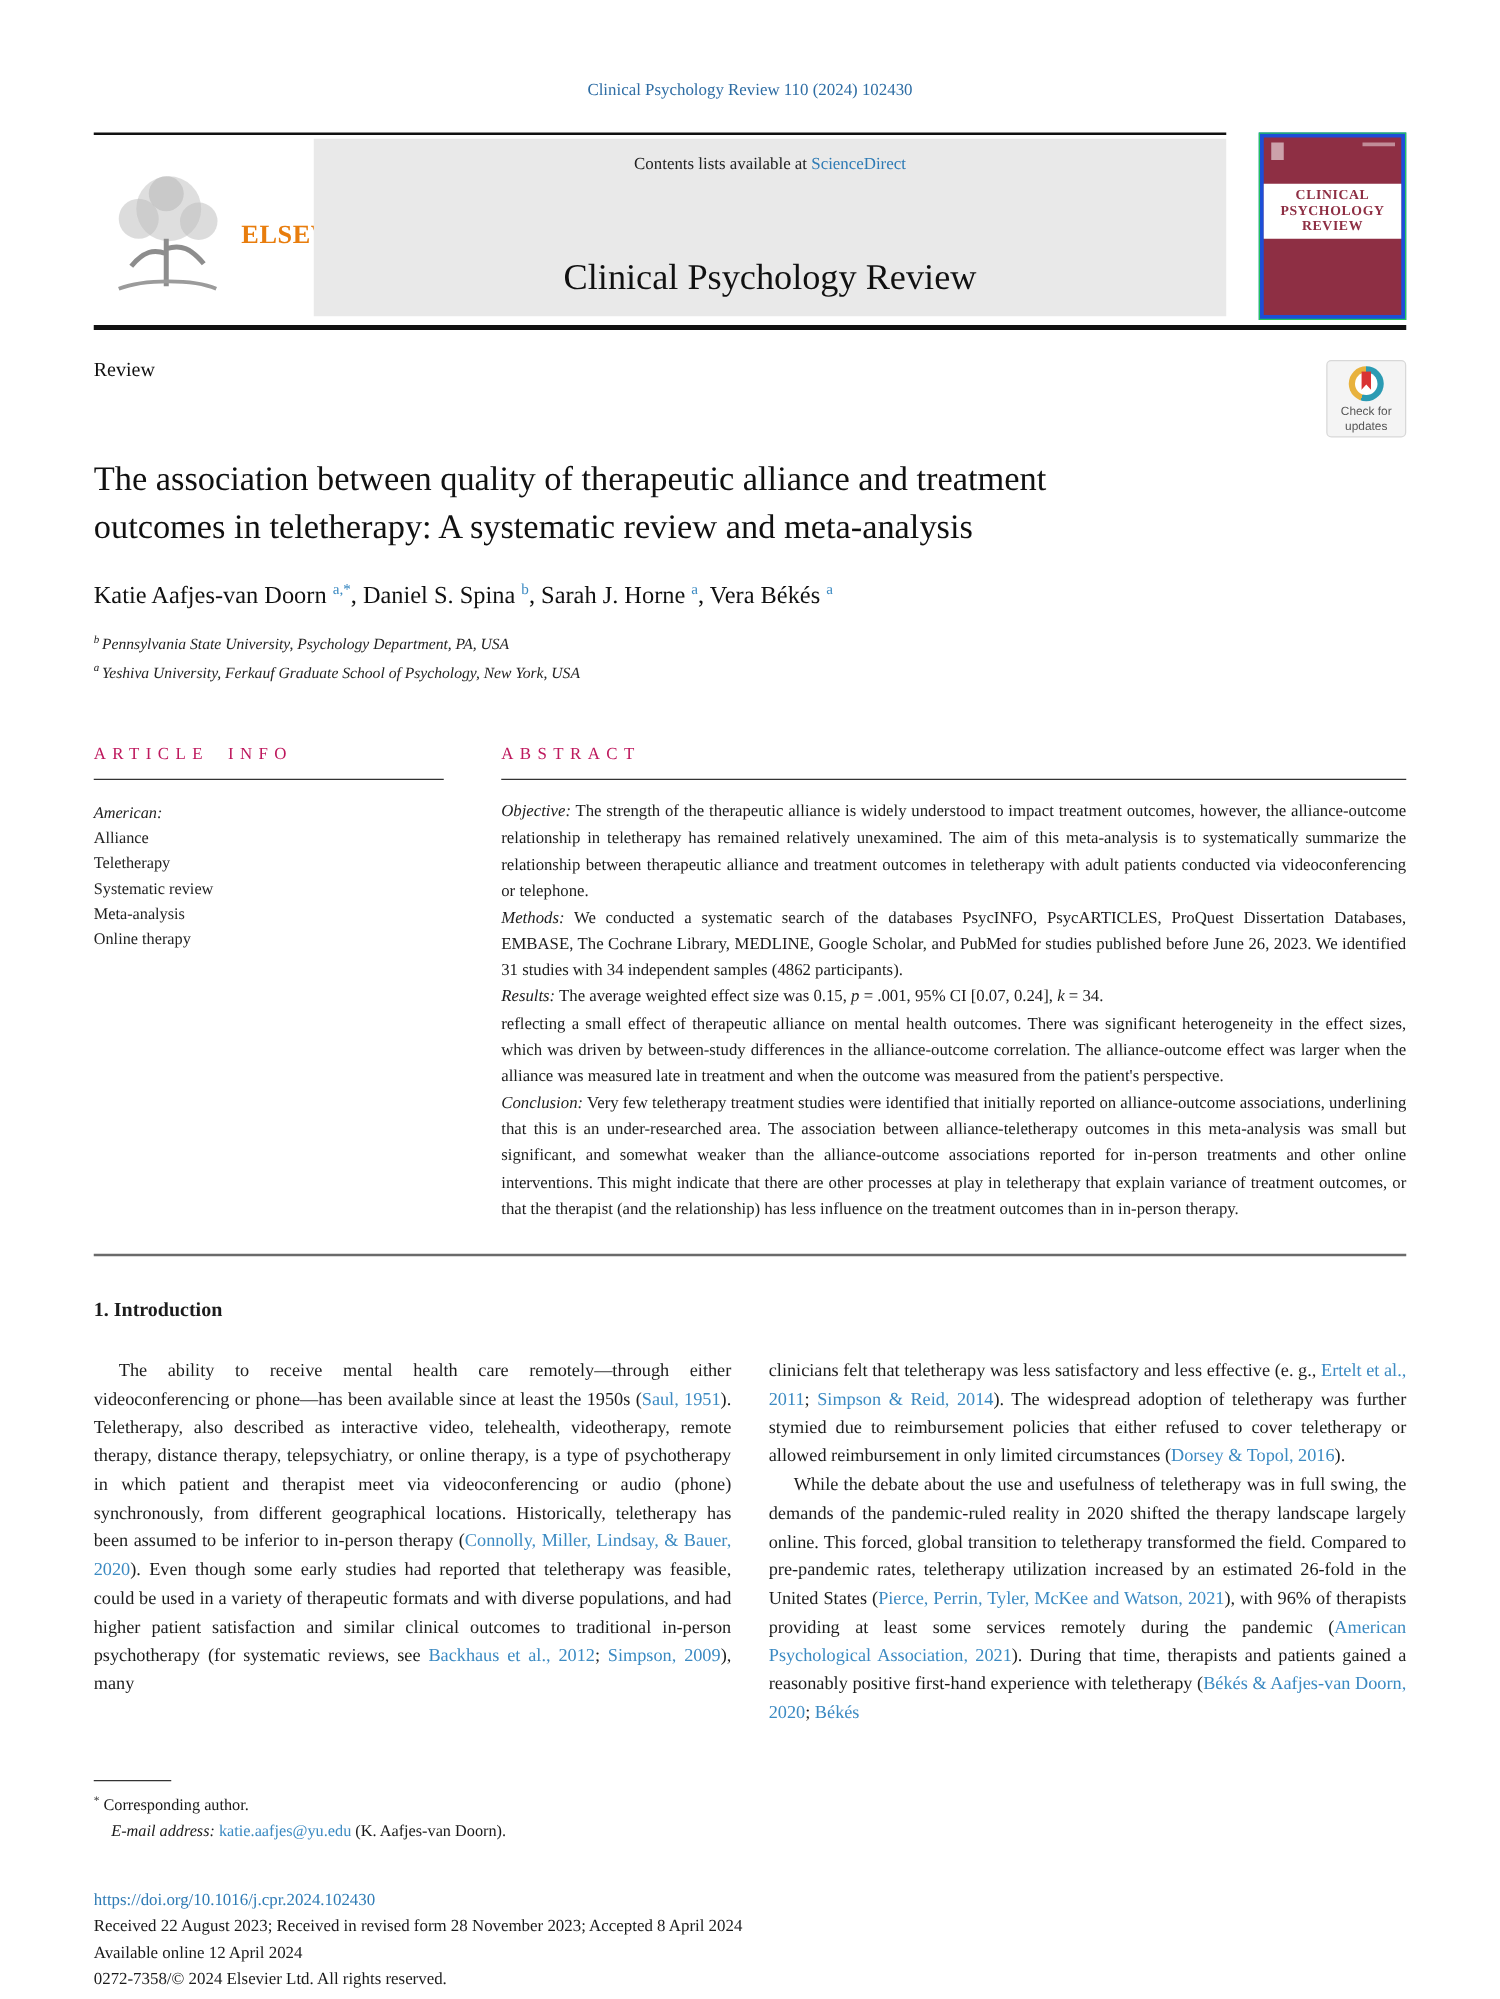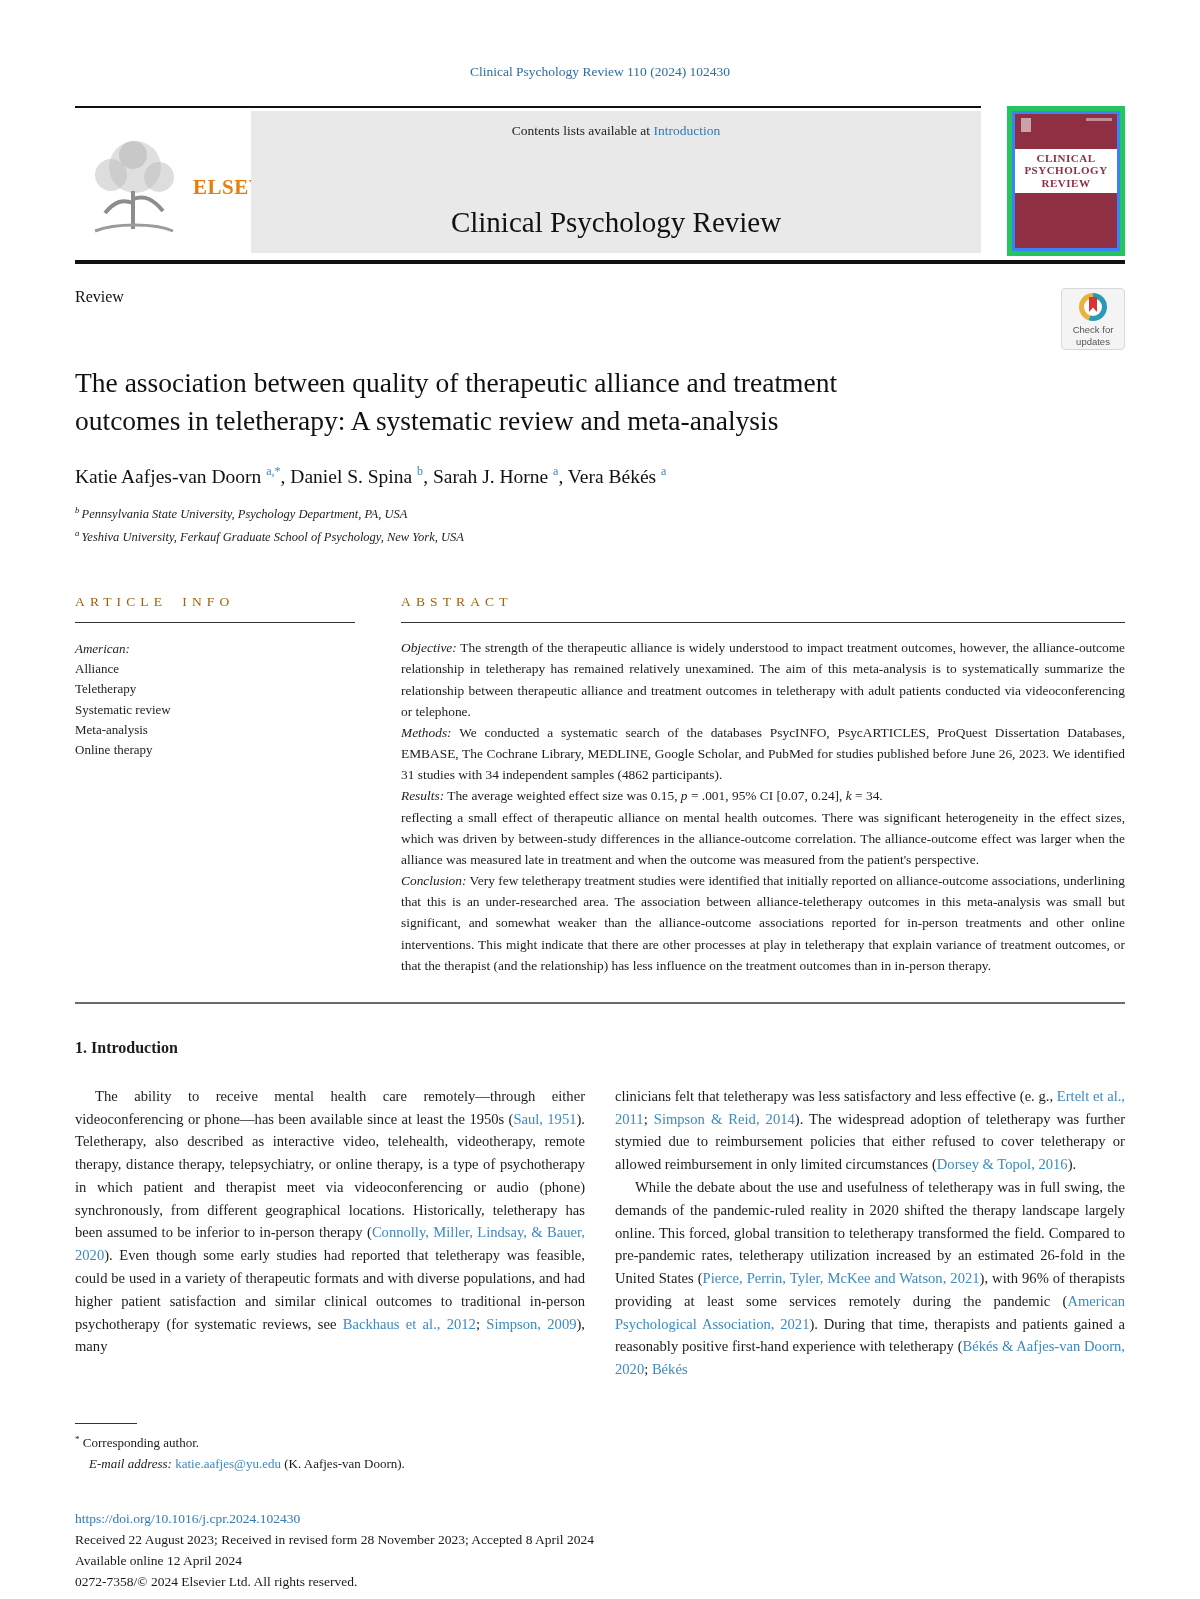--- a/index.html
+++ b/index.html
@@ -21,21 +21,21 @@
   
   .banner { margin-top:26px; display:flex; align-items:stretch; }
   .banner-main { display:flex; flex:1; border-top:2px solid #111; padding-top:3px; }
   .logo-col { width:152px; background:#fff; display:flex; flex-direction:row; align-items:center; padding-top:6px; }
   .logo-col svg { display:block; }
   .elsevier-word { font-size:21px; letter-spacing:0.5px; color:#e87d0d; font-weight:bold; margin-top:2px; }
   .gray-box { flex:1; background:#e9e9e9; margin-left:24px; text-align:center; padding:12px 10px 14px 10px; display:flex; flex-direction:column; justify-content:space-between; height:142px; }
   .contents-line { font-size:13.5px; color:#222; }
   .journal-title-big { font-size:29px; color:#111; }
   .homepage-line { font-family:"Liberation Sans", sans-serif; font-size:13.5px; color:#222; }
-  .cover-thumb { width:118px; height:150px; margin-left:26px; border:5px solid #22c55e; background:#3b82f6; padding:3px; align-self:flex-start; }
+  .cover-thumb { width:118px; height:150px; margin-left:26px; border:1px solid #22c55e; background:#1d4ed8; padding:3px; align-self:flex-start; }
   .cover-inner { width:100%; height:100%; background:#8e2f44; position:relative; }
   .cover-band { position:absolute; top:26%; left:0; right:0; background:#fff; padding:3px 2px; text-align:center; }
   .cover-band div { color:#8e2f44; font-weight:bold; font-size:11px; letter-spacing:0.5px; line-height:1.15; }
   .cover-mark-left { position:absolute; top:4px; left:6px; width:10px; height:14px; background:rgba(255,255,255,0.55); }
   .cover-mark-right { position:absolute; top:4px; right:5px; width:26px; height:3px; background:rgba(255,255,255,0.45); }
   .thick-rule { height:4px; background:#111; margin-top:4px; }
 
   
   .review-row { margin-top:24px; display:flex; justify-content:space-between; align-items:flex-start; }
   .review-label { font-size:16px; color:#111; }
@@ -45,21 +45,21 @@
   .badge-circle .ribbon { position:absolute; left:10px; top:4px; width:8px; height:15px; background:#d93434; clip-path:polygon(0 0,100% 0,100% 100%,50% 70%,0 100%); }
   .badge-text { font-family:"Liberation Sans", sans-serif; font-size:9.5px; color:#555; line-height:1.25; margin-top:3px; }
 
   
   .paper-title { margin-top:14px; font-size:27.5px; line-height:1.38; color:#111; width:80%; }
   .authors { margin-top:24px; font-size:19.5px; color:#111; }
   .affiliations { margin-top:16px; font-size:12.5px; font-style:italic; line-height:1.7; color:#222; }
 
   
   .info-grid { margin-top:46px; display:grid; grid-template-columns:280px 1fr; column-gap:46px; }
-  .sec-heading { font-size:13.5px; letter-spacing:0.38em; word-spacing:0.5em; color:#a16207; padding-bottom:12px; border-bottom:1.5px solid #333; }
+  .sec-heading { font-size:13.5px; letter-spacing:0.38em; word-spacing:0.5em; color:#be185d; padding-bottom:12px; border-bottom:1.5px solid #333; }
   .keywords { margin-top:16px; font-size:13px; line-height:1.55; color:#222; }
   .keywords .kw-label { font-style:italic; }
   .abstract-body { margin-top:14px; font-size:13.4px; line-height:1.58; text-align:justify; color:#1c1c1c; }
   .abstract-body p { margin:0; }
   .mid-rule { height:2px; background:#6a6a6a; margin-top:26px; }
 
   
   .intro-grid { margin-top:32px; display:grid; grid-template-columns:1fr 1fr; column-gap:30px; font-size:14.6px; line-height:1.56; text-align:justify; color:#1c1c1c; }
   .intro-heading { font-size:16px; font-weight:bold; margin-bottom:24px; text-align:left; }
   .col-right { padding-top:49px; }
@@ -93,21 +93,21 @@
               <circle cx="58" cy="22" r="14" fill="#a6a6a6" stroke="none" opacity="0.5"></circle>
               <path d="M58 58 L58 96 M58 70 C48 66 40 68 30 80 M58 66 C70 62 78 66 88 78" stroke="#7a7a7a" stroke-width="4"></path>
               <path d="M20 98 C40 90 80 90 98 98" stroke="#8a8a8a" stroke-width="3"></path>
             </g>
           </svg>
         </span>
         <div class="elsevier-word">ELSEVIER</div>
       </div>
       <div class="gray-box">
         <div class="contents-line">
-          <span>Contents lists available at </span><span class="link">Introduction</span>
+          <span>Contents lists available at </span><span class="link">ScienceDirect</span>
         </div>
         <div class="journal-title-big">Clinical Psychology Review</div>
       </div>
     </div>
     <div class="cover-thumb">
       <div class="cover-inner">
         <div class="cover-mark-left"></div>
         <div class="cover-mark-right"></div>
         <div class="cover-band">
           <div>CLINICAL</div>

